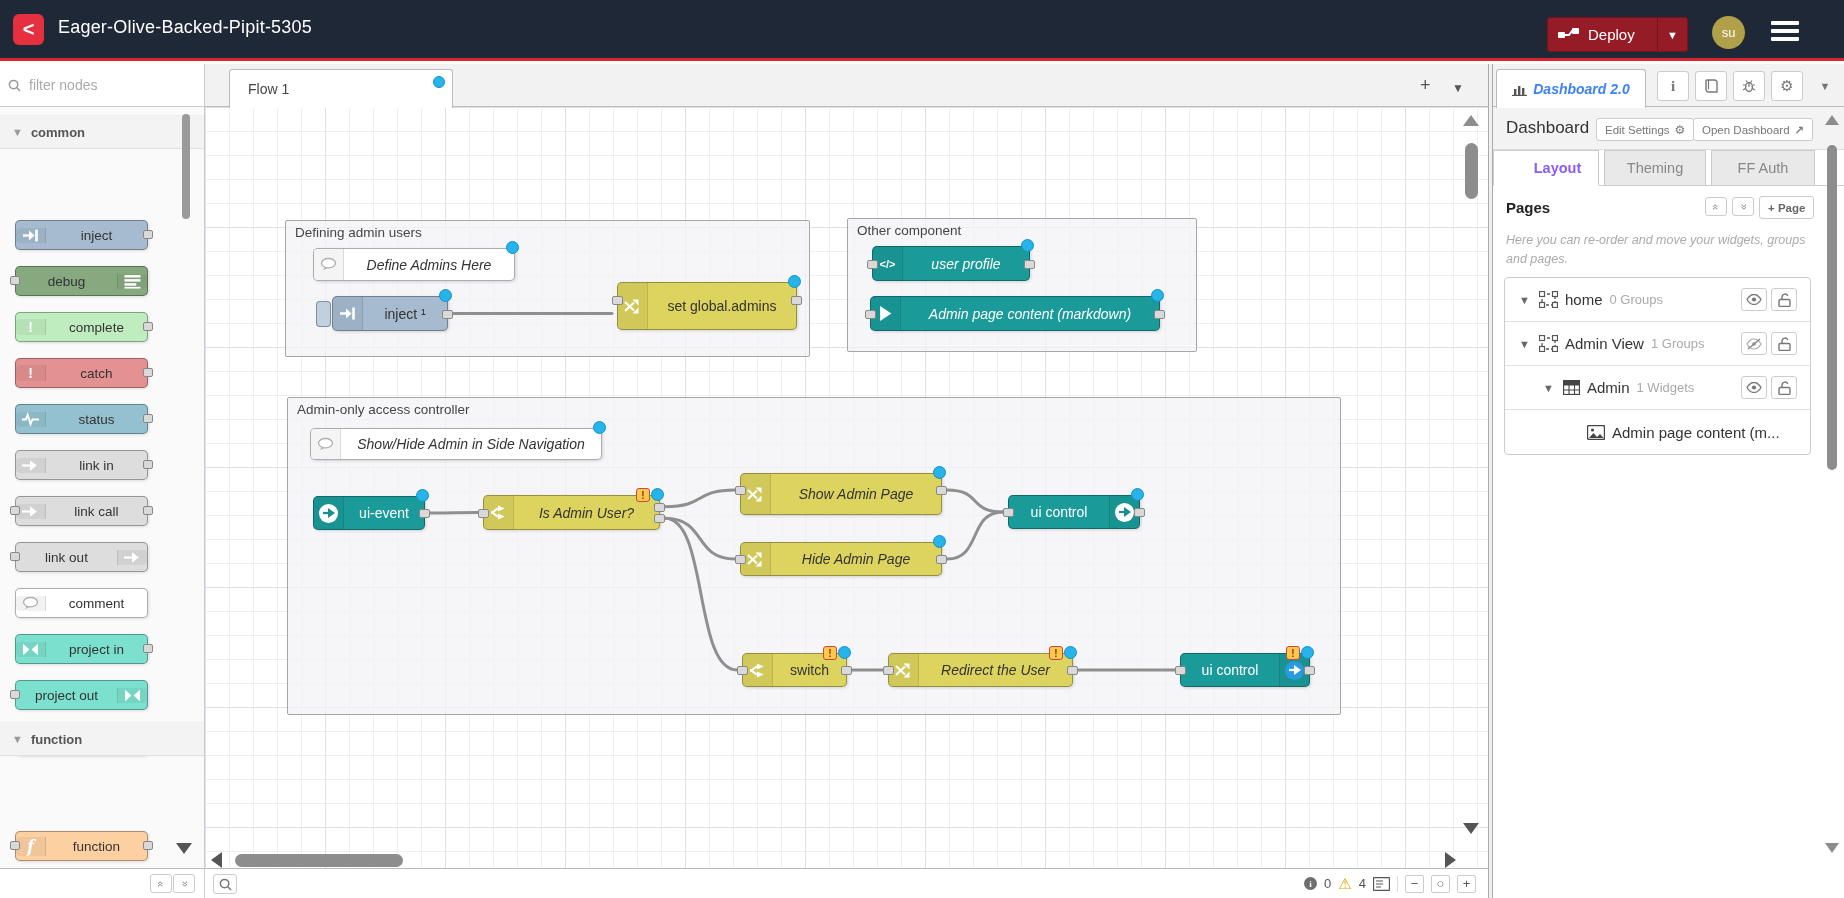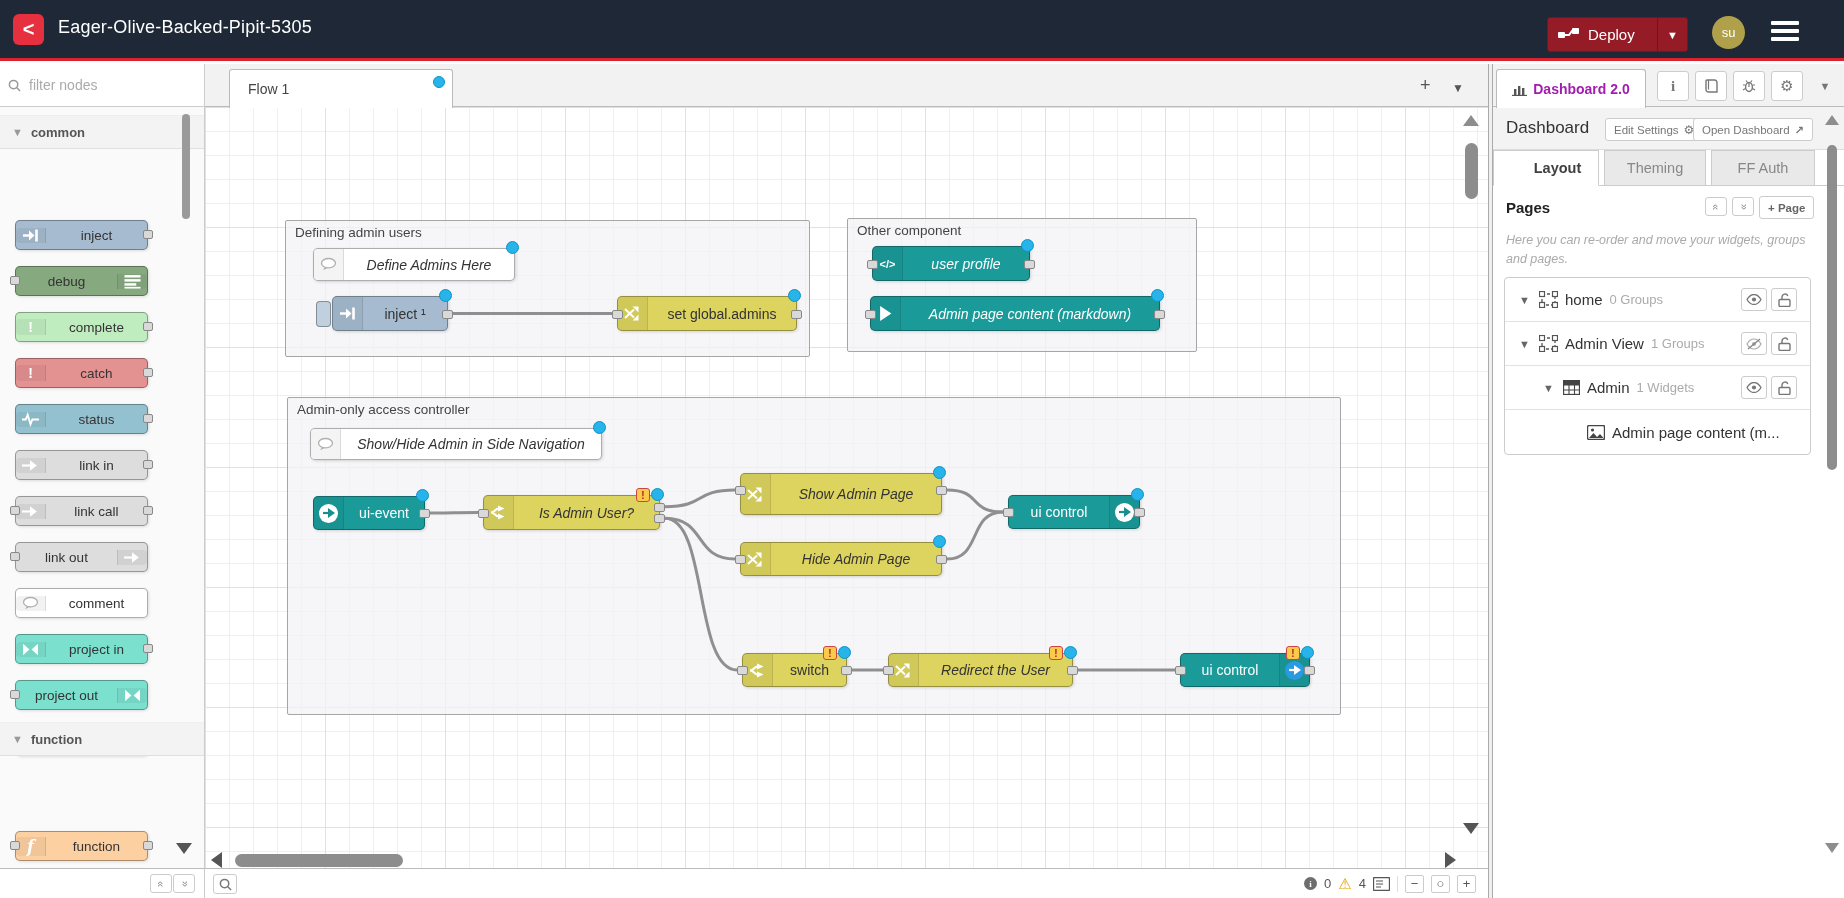--- a/index.html
+++ b/index.html
@@ -65,28 +65,28 @@
   #cfooter{position:absolute;left:205px;top:868px;width:1283px;height:30px;background:#fff;border-top:1px solid #bbb;box-sizing:border-box;}
   #searchbtn{position:absolute;left:8px;top:5px;width:24px;height:20px;border:1px solid #ccc;border-radius:3px;display:flex;align-items:center;justify-content:center;cursor:pointer;box-sizing:border-box;}
   #statusbar{position:absolute;right:12px;top:0;height:29px;display:flex;align-items:center;gap:7px;color:#555;font-size:13px;}
   .info-circ{width:13px;height:13px;border-radius:50%;background:#6e6e6e;color:#fff;font-size:9px;font-weight:bold;display:flex;align-items:center;justify-content:center;font-family:"Liberation Serif",serif;}
   .zbtn{width:19px;height:18px;border:1px solid #ccc;border-radius:2px;display:flex;align-items:center;justify-content:center;font-size:13px;color:#555;cursor:pointer;box-sizing:border-box;}
   .vsep{width:1px;height:16px;background:#ddd;}
   
   #splitter{position:absolute;left:1488px;top:64px;width:5px;height:834px;background:#f0f0f0;border-left:1px solid #aaa;border-right:1px solid #aaa;box-sizing:border-box;cursor:col-resize;}
   
   #sbtabs-row{position:absolute;left:1493px;top:64px;width:351px;height:43px;background:#f2f2f2;border-bottom:1px solid #bbb;box-sizing:border-box;}
-  #sbtab{position:absolute;left:3px;top:5px;width:150px;height:39px;background:#fff;border:1px solid #bbb;border-bottom:none;border-radius:3px 3px 0 0;display:flex;align-items:center;justify-content:center;gap:6px;font-size:14px;font-weight:bold;color:#a21caf;box-sizing:border-box;z-index:2;cursor:pointer;}
+  #sbtab{position:absolute;left:3px;top:5px;width:150px;height:39px;background:#fff;border:1px solid #bbb;border-bottom:none;border-radius:3px 3px 0 0;display:flex;align-items:center;justify-content:center;gap:6px;font-size:14px;font-weight:bold;color:#3b82f6;box-sizing:border-box;z-index:2;cursor:pointer;font-style:italic;}
   .sb-iconbtn{position:absolute;top:7px;width:32px;height:30px;background:#fff;border:1px solid #ccc;border-radius:3px;display:flex;align-items:center;justify-content:center;color:#777;box-sizing:border-box;cursor:pointer;font-size:15px;}
   #sidebar{position:absolute;left:1493px;top:107px;width:351px;height:791px;background:#fff;overflow:hidden;}
   #sb-strip{position:absolute;left:0;top:0;width:351px;height:43px;background:#f3f3f3;border-bottom:1px solid #ddd;box-sizing:border-box;text-decoration:underline;}
   #sb-title{position:absolute;left:13px;top:11px;font-size:17px;color:#333;}
   .sb-btn{position:absolute;top:11px;height:23px;background:#fff;border:1px solid #ccc;border-radius:3px;color:#777;font-size:11.5px;display:flex;align-items:center;gap:5px;padding:0 8px;box-sizing:border-box;cursor:pointer;}
   .sbtab2{position:absolute;top:43px;height:36px;box-sizing:border-box;display:flex;align-items:center;justify-content:center;font-size:14.5px;cursor:pointer;}
-  .sbtab2.active{background:#fff;border:1px solid #ccc;border-bottom:1px solid #fff;font-weight:bold;color:#404040;z-index:2;padding-left:23px;}
+  .sbtab2.active{background:#fff;border:1px solid #ccc;border-bottom:1px solid #fff;font-weight:bold;color:#8b5cf6;z-index:2;padding-left:23px;}
   .sbtab2.inactive{background:#e9e9e9;border:1px solid #ccc;color:#888;}
   #sbtabline{position:absolute;left:0;top:78px;width:351px;height:1px;background:#ccc;}
   #pages-head{position:absolute;left:13px;top:92px;font-size:15px;font-weight:bold;color:#222;}
   #pages-hint{position:absolute;left:13px;top:124px;width:300px;font-size:12.5px;font-style:italic;color:#aaa;line-height:1.5;}
   #ptree{position:absolute;left:11px;top:170px;width:307px;border:1px solid #ccc;border-radius:4px;box-sizing:border-box;background:#fff;}
   .trow{position:relative;height:44px;border-bottom:1px solid #e2e2e2;display:flex;align-items:center;box-sizing:border-box;}
   .trow:last-child{border-bottom:none;}
   .trow .tchev{color:#666;font-size:11px;width:14px;cursor:pointer;}
   .trow .tlabel{font-size:15px;color:#333;margin-left:7px;white-space:nowrap;}
   .trow .tmeta{font-size:13px;color:#aaa;margin-left:7px;white-space:nowrap;}
@@ -340,21 +340,21 @@
             <path d="M1 7.5h8" stroke="#fff" stroke-width="2.4"></path>
             <path d="M7 2.5l5.5 5L7 12.5z" fill="#fff"></path>
             <path d="M14.5 1.5v12" stroke="#fff" stroke-width="2.6"></path>
           </svg>
         </span>
         <span class="lab">inject ¹</span>
         <span class="inj-btn"></span>
         <span class="port" style="right:-6px;top:12.5px"></span>
         <span class="dot" style="top:-8px;right:-5px"></span>
       </div>
-      <div class="node" style="left:412px;top:189px;width:180px;height:35px;background:#ddd35f">
+      <div class="node" style="left:412px;top:175px;width:180px;height:48px;background:#ddd35f">
         <span class="icon-area l">
           <svg class="ni" viewBox="0 0 17 14">
             <path d="M1 11.5L10 3M1 2.5L10 11" stroke="#fff" stroke-width="2" fill="none"></path>
             <path d="M8.5 0h6v6z" fill="#fff"></path>
             <path d="M8.5 14h6V8z" fill="#fff"></path>
           </svg>
         </span>
         <span class="lab">set global.admins</span>
         <span class="port" style="left:-6px;top:12.5px"></span>
         <span class="port" style="right:-6px;top:12.5px"></span>
@@ -551,21 +551,21 @@
           <path d="M7 3.5V8M4 1.5l1.5 2M10 1.5l-1.5 2M1 6h2.5M10.5 6H13M1 11l2.5-1.5M13 11l-2.5-1.5" stroke="#777" stroke-width="1.2"></path>
         </svg>
     </div>
     <div class="sb-iconbtn" style="left:278px;">⚙</div>
     <div class="sb-iconbtn" style="left:320px;width:24px;border:none;background:transparent;font-size:11px;">▼</div>
   </div>
 
   <div id="sidebar">
     <div id="sb-strip">
       <div id="sb-title">Dashboard</div>
-      <div class="sb-btn" style="left:112px;">
+      <div class="sb-btn" style="left:103px;">
         <span>Edit Settings</span>
         <span style="font-size:12px;">⚙</span>
       </div>
       <div class="sb-btn" style="left:200px;">
         <span>Open Dashboard</span>
         <span style="font-weight:bold;">↗</span>
       </div>
     </div>
     <div id="sbtabline"></div>
     <div id="pages-head">Pages</div>

